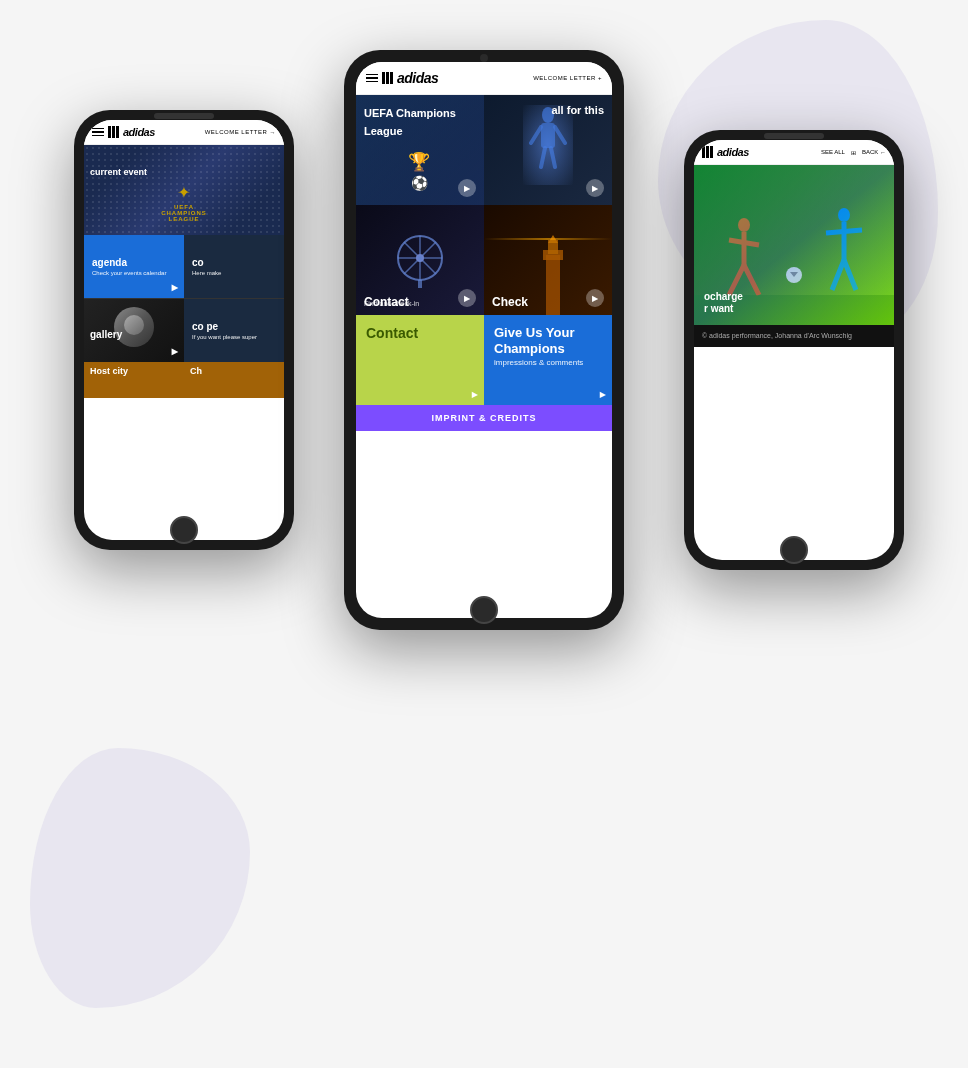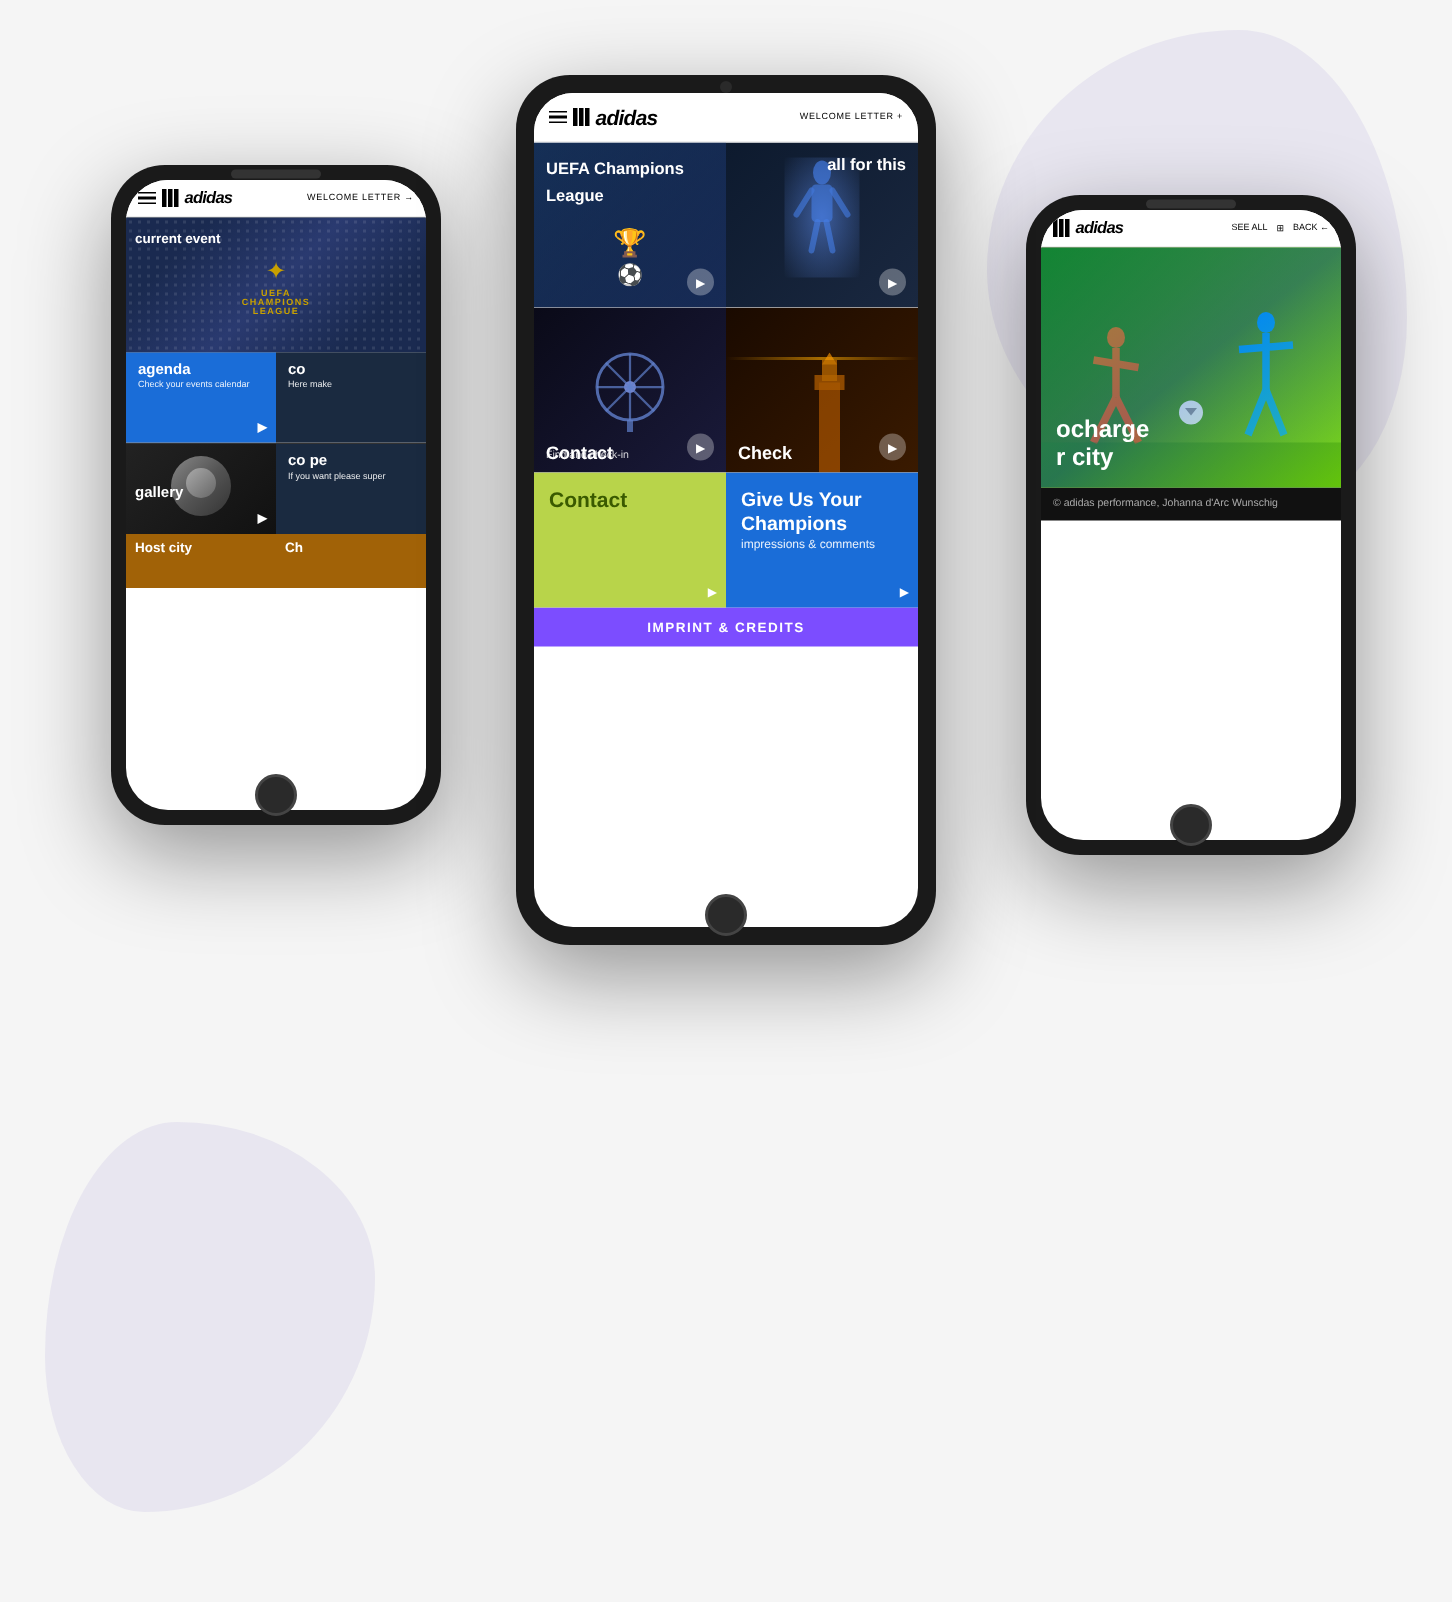--- a/index.html
+++ b/index.html
@@ -171,21 +171,21 @@
     }
     .welcome-letter {
       font-size: 6px;
       color: #000;
       text-transform: uppercase;
       letter-spacing: 0.5px;
     }
 
     .left-current-event {
       background: #0a1628;
-      padding: 4px 6px;
+      padding: 16px 6px;
       height: 90px;
       position: relative;
       overflow: hidden;
     }
     .current-event-label {
       font-size: 9px;
       color: #fff;
       font-weight: bold;
     }
     .champions-league-badge {
@@ -211,21 +211,21 @@
       position: absolute;
       top: 0; left: 0; right: 0; bottom: 0;
       background: linear-gradient(135deg, rgba(10,22,40,0.3) 0%, rgba(30,50,100,0.6) 100%);
     }
 
     .left-grid {
       display: grid;
       grid-template-columns: 1fr 1fr;
     }
     .grid-item {
-      padding: 6px 8px;
+      padding: 22px 8px;
       font-size: 9px;
       font-weight: bold;
       color: #fff;
       min-height: 60px;
       position: relative;
       overflow: hidden;
     }
     .grid-item.blue { background: #1a6dd8; }
     .grid-item.dark { background: #1a2a40; }
     .grid-item.dark-photo {
@@ -394,21 +394,21 @@
       background: linear-gradient(135deg, #1a5a1a, #2a8a2a, #4aaa20);
       height: 160px;
       position: relative;
       overflow: hidden;
     }
     .right-hero-text {
       position: absolute;
       bottom: 10px;
       left: 10px;
       color: #fff;
-      font-size: 16px;
+      font-size: 10px;
       font-weight: bold;
       line-height: 1.2;
       z-index: 2;
     }
     .right-soccer-img {
       position: absolute;
       top: 0; left: 0; right: 0; bottom: 0;
       background: linear-gradient(135deg, #1a5000, #3a8000, #5aaa10, #7acc20);
     }
 
@@ -735,21 +735,21 @@
           <defs>
             <linearGradient id="heroGrad" x1="0" y1="0" x2="1" y2="1">
               <stop offset="0%" stop-color="#00ffaa"></stop>
               <stop offset="50%" stop-color="#0044ff"></stop>
               <stop offset="100%" stop-color="#88ff00"></stop>
             </linearGradient>
           </defs>
         </svg>
         <div class="right-hero-text">
           <span>ocharge</span><br>
-          <span>r city</span>
+          <span>r want</span>
         </div>
       </div>
 
       <div style="background:#111;flex:1;padding:6px 8px;">
         <div style="font-size:7px;color:#aaa;line-height:1.4;">
           © adidas performance, Johanna d'Arc Wunschig
         </div>
       </div>
     </div>
   </div>

